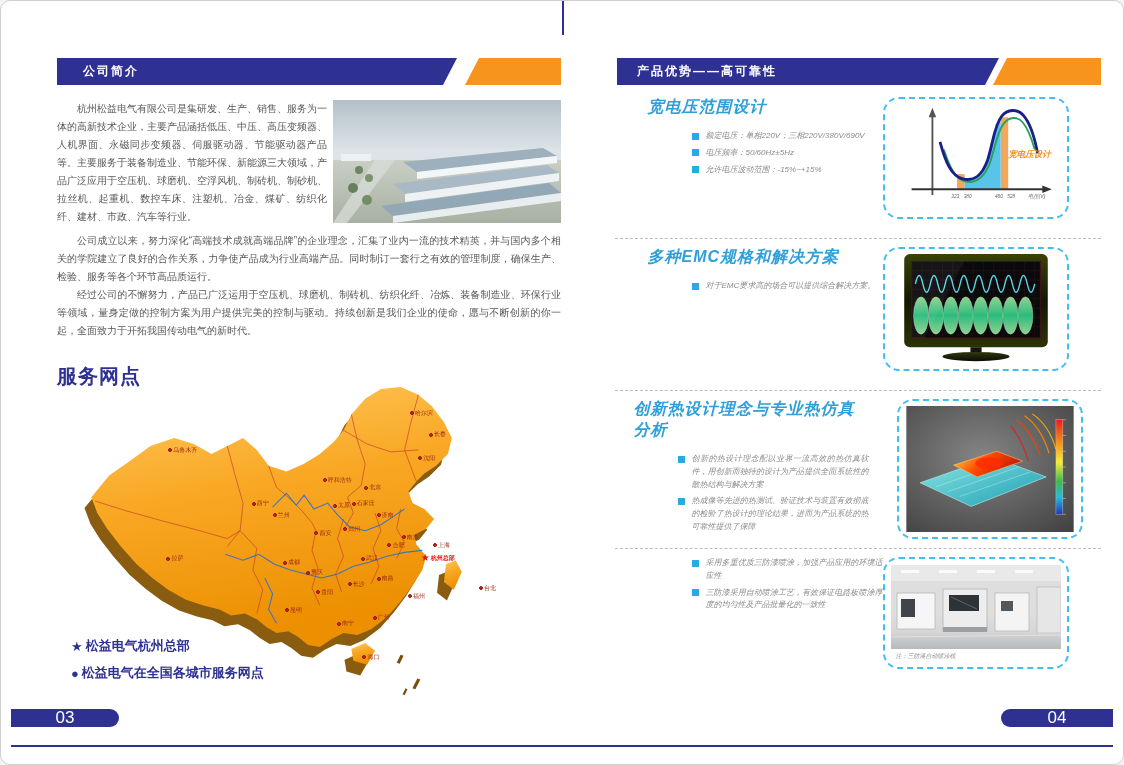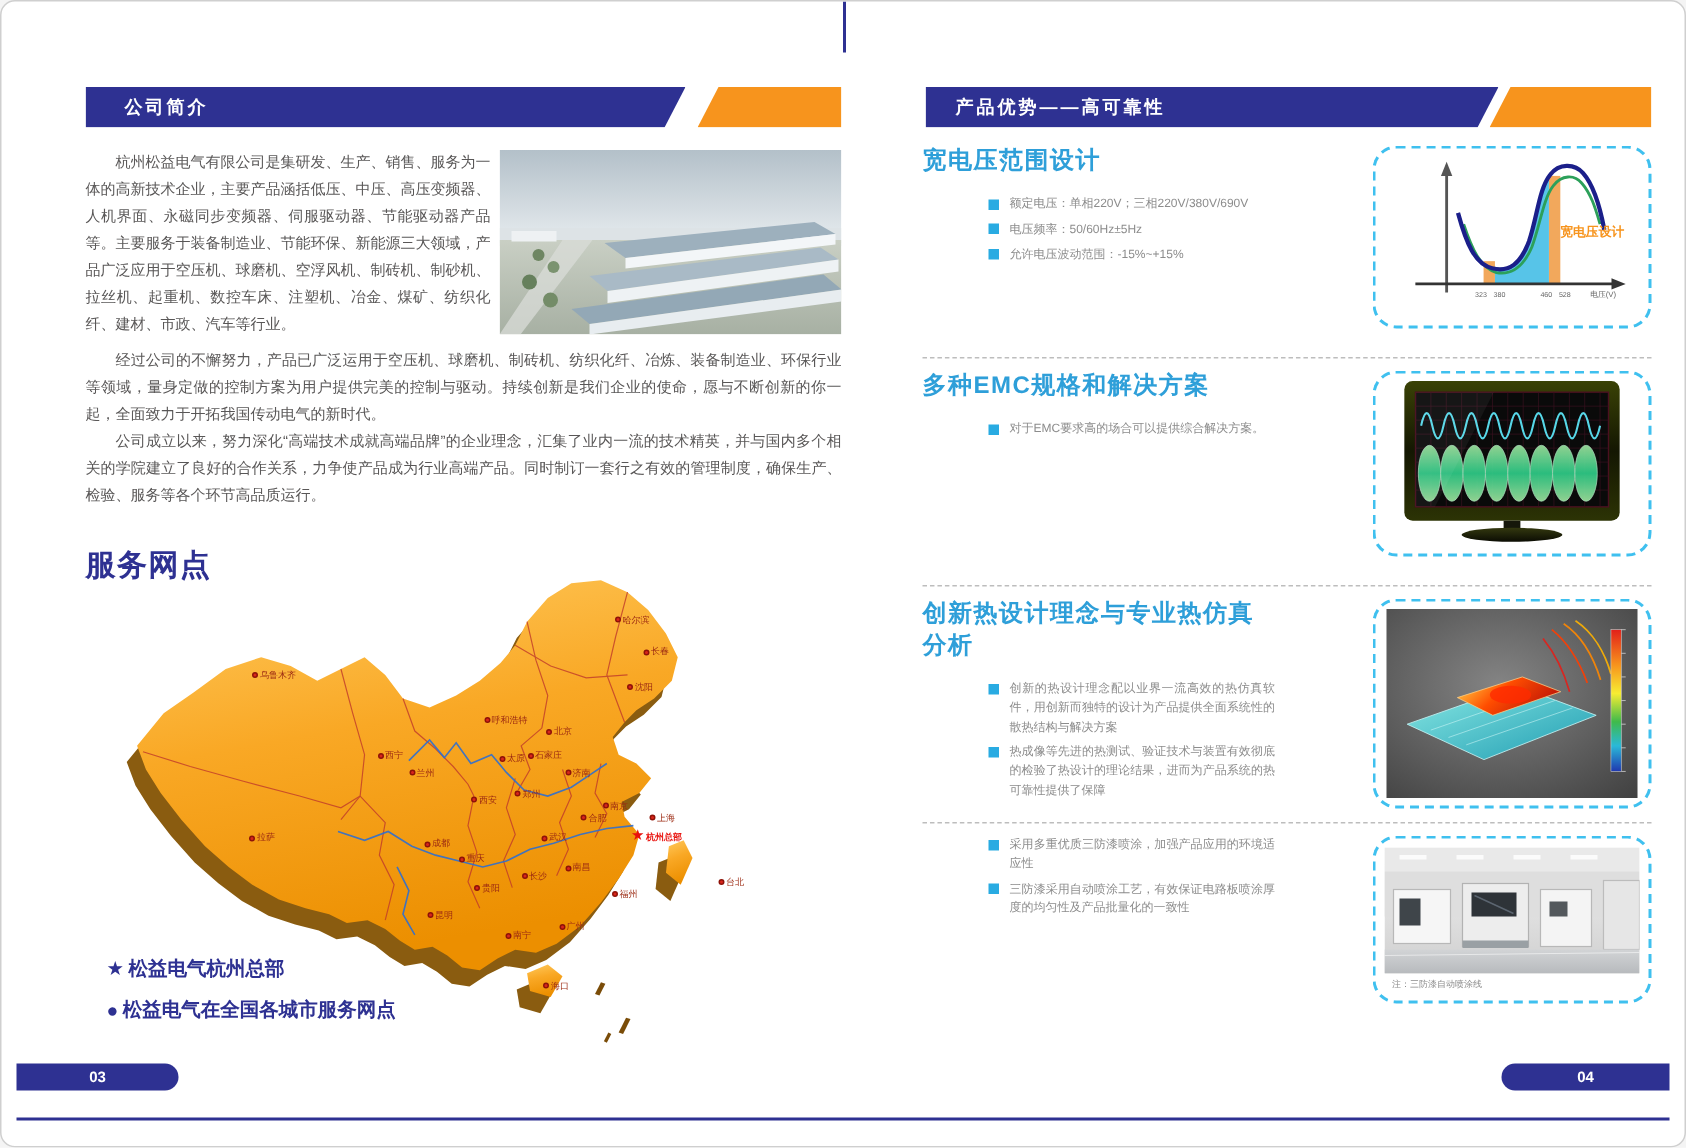--- a/index.html
+++ b/index.html
@@ -44,42 +44,42 @@
   .city b { font-weight:normal; font-size:6px; color:#9c2a12; margin-left:1px; }
   .city.hq { transform:translate(-4px,-5px); }
   .city.hq .star { color:#e8110c; font-size:10px; line-height:10px; }
   .city.hq b { color:#e8110c; font-weight:bold; }
 
   .legend { position:absolute; top:636px; left:30px; }
   .legend-item { display:flex; align-items:center; color:#2e3192; font-size:13px; font-weight:bold; margin-bottom:9px; }
   .legend-item .sym { margin-right:3px; font-size:13px; }
 
   
-  .section { position:absolute; left:14px; right:0; display:flex; justify-content:space-between; }
+  .section { position:absolute; left:14px; right:0; display:flex; justify-content:center;font-style:italic; }
   .sec-text { width:235px; }
   .sec-title { font-size:16px; font-weight:bold; color:#2e9fd9; letter-spacing:1px; margin-bottom:12px; }
   .bullets { list-style:none; }
   .bullets li { position:relative; padding-left:14px; font-size:8px; line-height:1.6; color:#8c8c8c; margin-bottom:4px; text-align:justify;margin-left:44px; }
   .bullets .sq { position:absolute; left:0; top:2.5px; width:7px; height:7px; background:#29abe2; }
   .img-box { border:2px dashed #3fc0ef; border-radius:16px; background:#fff; padding:5px;
              display:flex; flex-direction:column; align-items:center; justify-content:center; }
   .sep { position:absolute; left:14px; right:0; border-top:1px dashed #bdbdbd; }
   .fig-caption { font-size:6px; color:#8c8c8c; align-self:flex-start; margin:3px 0 0 6px; }
 
   .s1 { top:96px; }  .s1 .img-box { width:186px; height:122px; }
   .s2 { top:246px; } .s2 .img-box { width:186px; height:124px; }
   .s3 { top:398px;gap:28px; } .s3 .img-box { width:186px; height:140px; }
   .s4 { top:556px; } .s4 .img-box { width:186px; height:112px; }
   .sep1 { top:237px; } .sep2 { top:389px; } .sep3 { top:547px; }
 
   
   .bottom-line { position:absolute; left:10px; right:10px; top:744px; height:2px; background:#2e3192; }
   .top-divider { position:absolute; left:561px; top:0; width:2px; height:34px; background:#2e3192; }
   .badge { position:absolute; top:708px; height:18px; background:#2e3192; color:#ffffff;
-           font-size:10px; font-weight:bold; display:flex; align-items:center; justify-content:center; }
+           font-size:17px; font-weight:normal; display:flex; align-items:center; justify-content:center; }
   .badge-left  { left:10px; width:108px; border-radius:0 9px 9px 0; }
   .badge-right { right:10px; width:112px; border-radius:9px 0 0 9px; }
 </style>
 </head>
 <body>
 
 <div class="canvas">
   <div class="top-divider"></div>
 
   <div class="page page-left">
@@ -116,22 +116,22 @@
           <polygon points="60,116 228,93 228,101 60,123" fill="#e8edf0"></polygon>
           <circle cx="26" cy="70" r="4" fill="#6e8662"></circle>
           <circle cx="36" cy="78" r="4" fill="#7b9370"></circle>
           <circle cx="20" cy="88" r="5" fill="#66805c"></circle>
           <circle cx="34" cy="100" r="5" fill="#748c68"></circle>
         </svg>
       </div>
     </div>
 
     <div class="para-block">
+      <p class="para">公司成立以来，努力深化“高端技术成就高端品牌”的企业理念，汇集了业内一流的技术精英，并与国内多个相关的学院建立了良好的合作关系，力争使产品成为行业高端产品。同时制订一套行之有效的管理制度，确保生产、检验、服务等各个环节高品质运行。</p>
       <p class="para">经过公司的不懈努力，产品已广泛运用于空压机、球磨机、制砖机、纺织化纤、冶炼、装备制造业、环保行业等领域，量身定做的控制方案为用户提供完美的控制与驱动。持续创新是我们企业的使命，愿与不断创新的你一起，全面致力于开拓我国传动电气的新时代。</p>
-      <p class="para">公司成立以来，努力深化“高端技术成就高端品牌”的企业理念，汇集了业内一流的技术精英，并与国内多个相关的学院建立了良好的合作关系，力争使产品成为行业高端产品。同时制订一套行之有效的管理制度，确保生产、检验、服务等各个环节高品质运行。</p>
     </div>
 
     <h3 class="svc-title">服务网点</h3>
 
     <div class="map-wrap">
       <svg width="490" height="325" viewBox="0 0 470 330">
         <defs>
           <linearGradient id="gold" x1="0" y1="0" x2="0.25" y2="1">
             <stop offset="0" stop-color="#ffca5e"></stop>
               <stop offset="0.45" stop-color="#f9a825"></stop>

